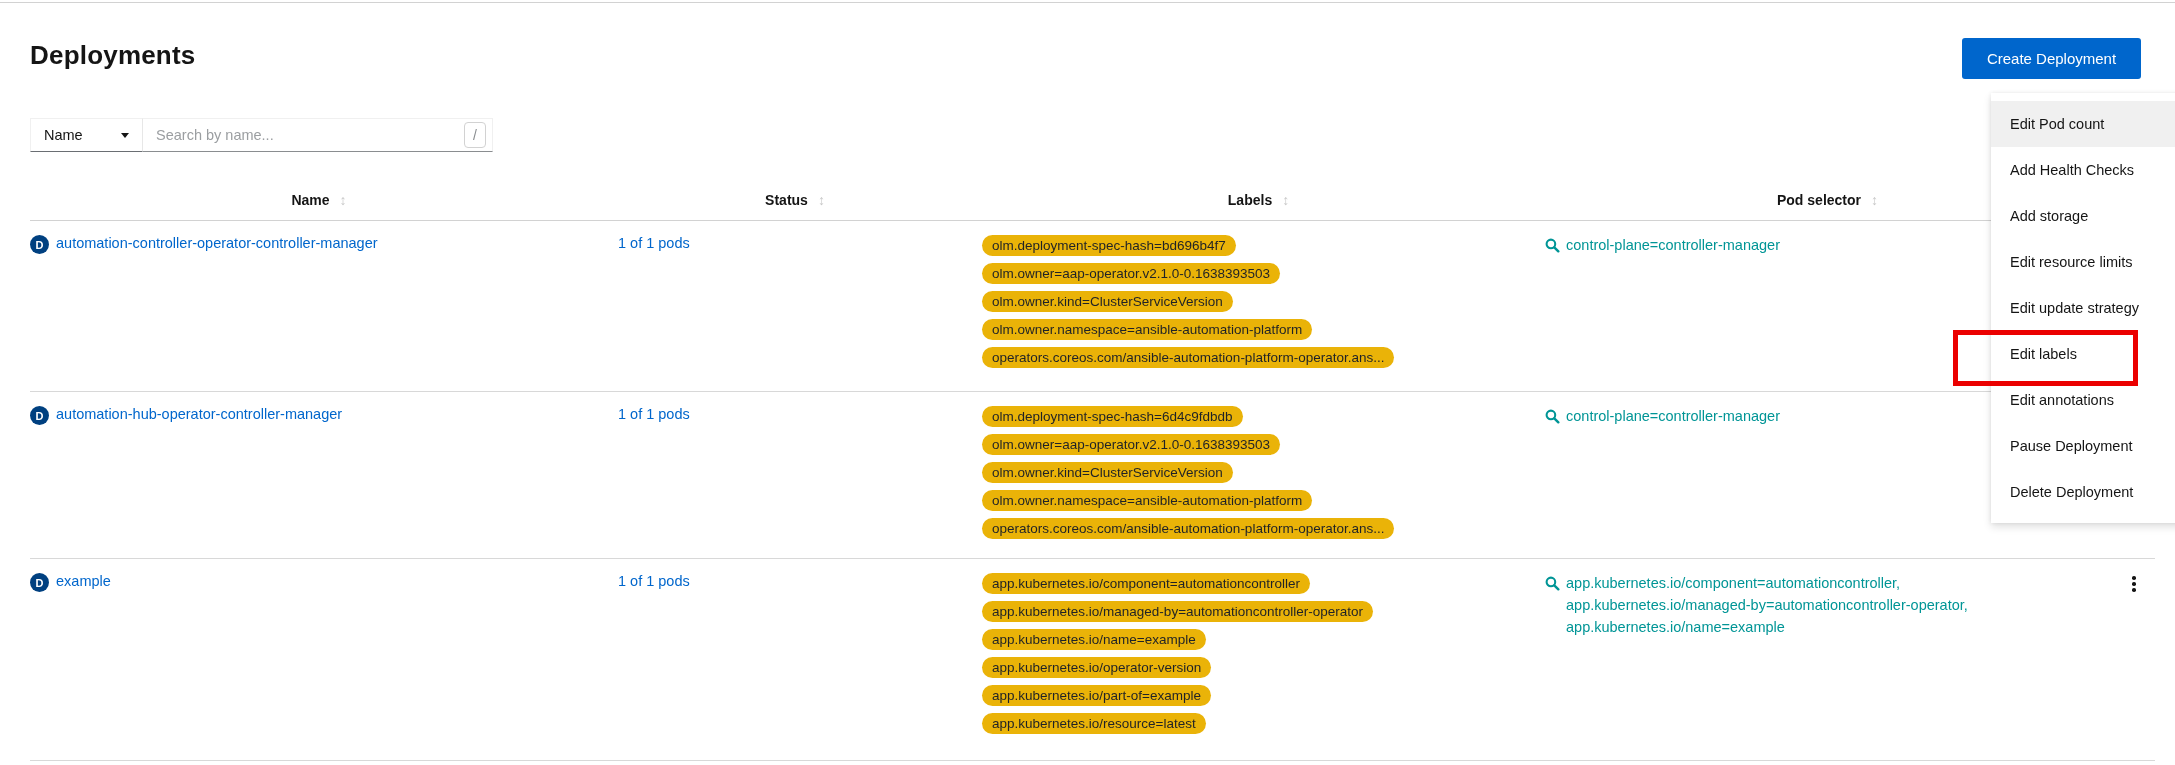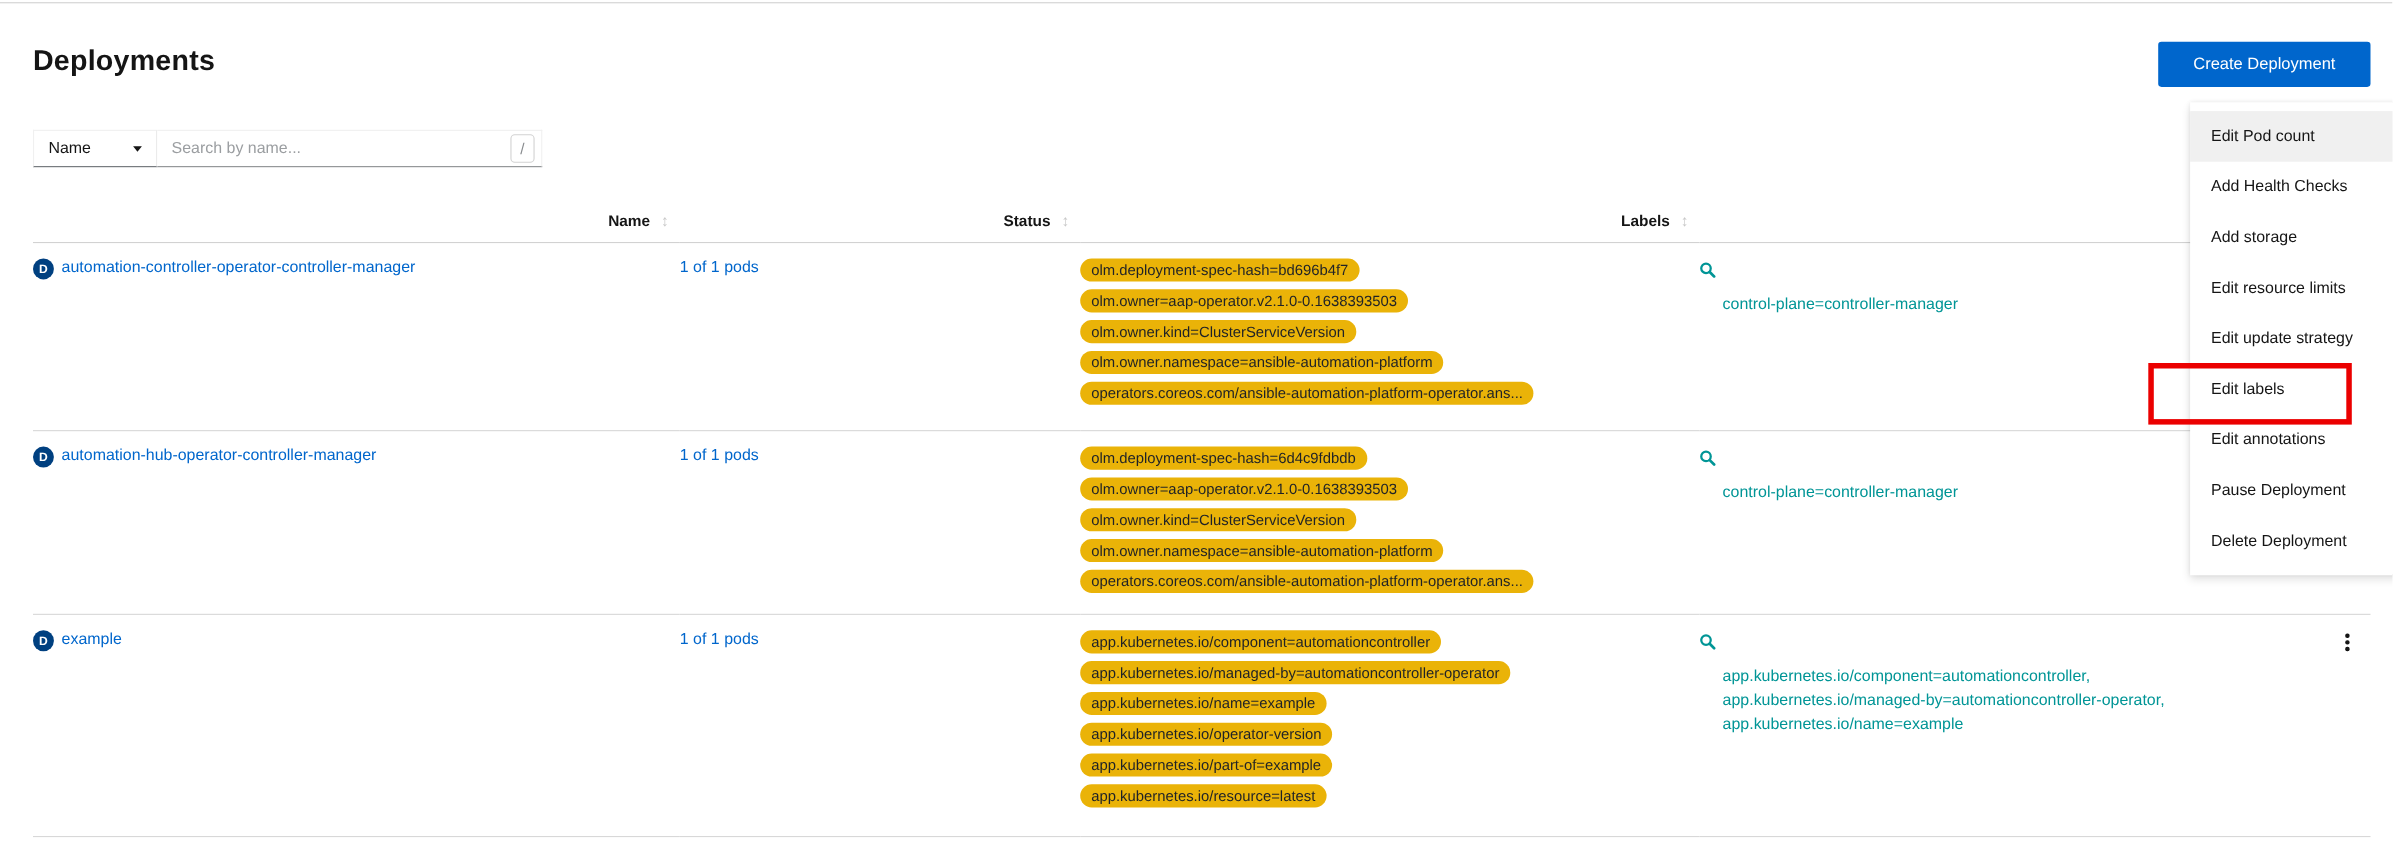--- a/index.html
+++ b/index.html
@@ -4,57 +4,57 @@
 <style>
   * { margin:0; padding:0; box-sizing:border-box; }
   html,body { width:2175px; height:765px; background:#fff; overflow:hidden;
     font-family:"Liberation Sans","DejaVu Sans",sans-serif; color:#151515; }
   body { position:relative; }
 
   .top-divider { position:absolute; top:2px; left:0; width:100%; height:1px; background:#d2d2d2; }
 
   .page-title { position:absolute; top:40px; left:30px; font-size:26px; font-weight:600; letter-spacing:.2px;text-align:right; }
 
-  .create-btn { position:absolute; top:38px; left:1962px; width:193px; height:41px;
+  .create-btn { position:absolute; top:38px; left:1962px; width:179px; height:41px;
     background:#0066cc; color:#fff; border:none; border-radius:3px; font-size:15px;
     font-family:inherit; display:flex; align-items:center; justify-content:center; cursor:pointer; }
 
   
   .toolbar { position:absolute; top:118px; left:30px; display:flex; }
   .filter-select { width:113px; height:34px; background:#fff; display:flex; align-items:center;
     justify-content:space-between; padding:0 13px; font-size:14.5px; cursor:pointer;
     border:1px solid #f0f0f0; border-right:1px solid #e7e7e7; border-bottom:1px solid #6a6e73; }
   .caret-down { width:0; height:0; border-left:4.5px solid transparent; border-right:4.5px solid transparent;
     border-top:5.5px solid #151515; margin-left:8px; }
   .search-wrap { position:relative; }
   .search-input { width:350px; height:34px; border:1px solid #f0f0f0; border-left:none;
     border-bottom:1px solid #8a8d90; padding:0 40px 0 13px; font-size:14.5px; font-family:inherit; color:#151515; }
   .search-input::placeholder { color:#9b9ea1; opacity:1; }
   .shortcut-hint { position:absolute; right:7px; top:4px; width:22px; height:26px; border:1px solid #d2d2d2;
     border-radius:4px; color:#8a8d90; font-size:14px; display:flex; align-items:center; justify-content:center; background:#fff; }
 
   
   .dep-table { position:absolute; top:182px; left:30px; width:2125px; border-collapse:collapse; table-layout:fixed; }
-  .dep-table th { text-align:right; font-size:14px; font-weight:700; padding:10px 10px 12px 0; vertical-align:middle; }
+  .dep-table th { text-align:center; font-size:14px; font-weight:700; padding:10px 10px 12px 0; vertical-align:middle; }
   .dep-table thead tr { border-bottom:1px solid #d2d2d2; }
   .dep-table tbody tr { border-bottom:1px solid #d8d8d8; }
   .dep-table td { vertical-align:top; padding:14px 10px 14px 0; font-size:14.5px; }
   .sort-icon { color:#c9c9c9; font-size:14px; margin-left:10px; font-weight:400; }
 
   .res-link { display:flex; align-items:flex-start; text-decoration:none; }
   .badge { flex:0 0 auto; width:19px; height:19px; border-radius:50%; background:#004080; color:#fff;
     font-size:11px; font-weight:700; display:flex; align-items:center; justify-content:center; margin-right:7px; }
   .link-blue { color:#0066cc; text-decoration:none; cursor:pointer; }
 
   .labels-list { display:flex; flex-direction:column; align-items:flex-start; gap:7px; }
   .label-pill { background:#eab308; border-radius:30px; padding:3px 10px; font-size:13.5px; color:#1f2227; white-space:nowrap; }
 
   .selector-link { display:flex; align-items:flex-start; color:#009596; cursor:pointer; }
   .selector-link svg { flex:0 0 auto; margin:3px 6px 0 0; }
-  .selector-text { white-space:pre-line; line-height:1.5;margin-top:32px; }
+  .selector-text { white-space:pre-line; line-height:1.5; }
 
   .kebab { display:flex; flex-direction:column; align-items:center; gap:2.5px; width:16px; margin:3px 0 0 6px; cursor:pointer; }
   .kebab i { width:3.6px; height:3.6px; border-radius:50%; background:#151515; }
 
   
   .menu { position:absolute; top:93px; left:1991px; width:196px; background:#fff; padding:8px 0; z-index:10;
     box-shadow:0 4px 8px 0 rgba(3,3,3,.12), 0 0 4px 0 rgba(3,3,3,.08); }
   .menu-item { height:46px; display:flex; align-items:center; padding:0 19px; font-size:14.5px; color:#151515; cursor:pointer; white-space:nowrap; }
   .menu-item.hovered { background:#f0f0f0; }
 

